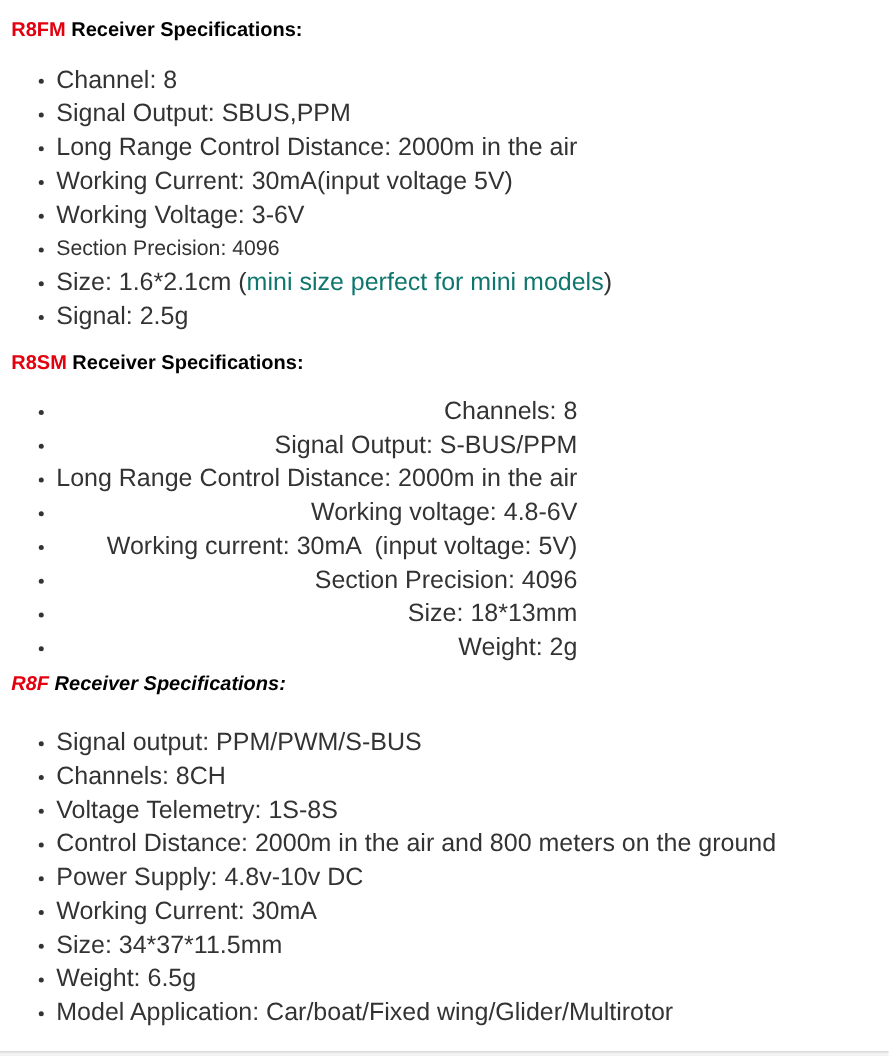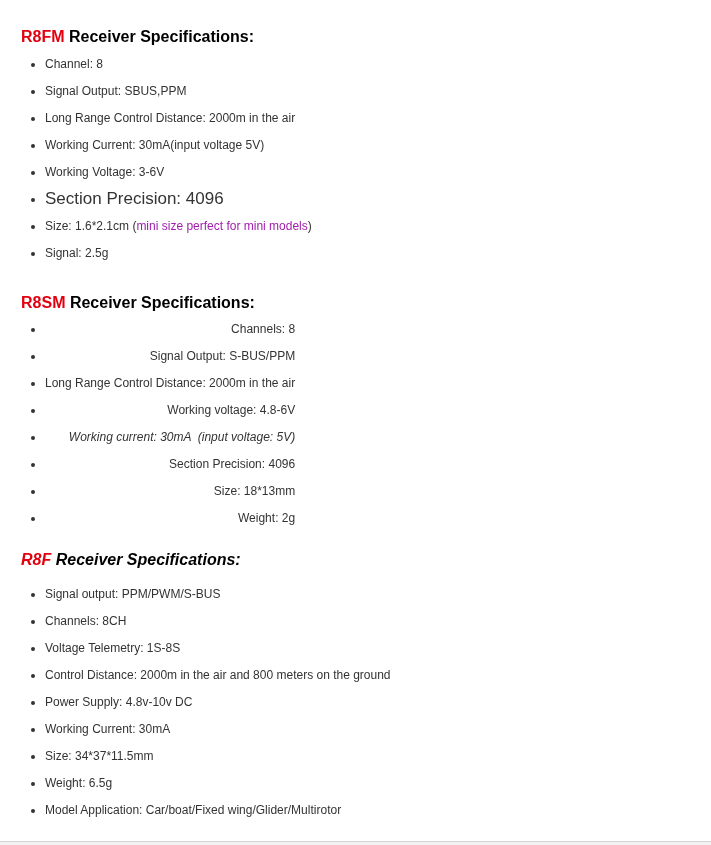--- a/index.html
+++ b/index.html
@@ -1,23 +1,23 @@
 <!DOCTYPE html>
 <html><head>
 <meta charset="utf-8">
 <style>
   html, body { margin: 0; padding: 0; background: #ffffff; }
   body { width: 711px; height: 845px; overflow: hidden; position: relative;
          font-family: "Liberation Sans", sans-serif; color: #333333; }
-  .section-title { position: absolute; left: 9px; font-size: 16px; font-weight: bold; color: #000000; margin: 12px; text-align: center; }
+  .section-title { position: absolute; left: 9px; font-size: 16px; font-weight: bold; color: #000000; margin: 0; text-align: center; }
   .model { color: #e3000f; }
   ul.specs { position: absolute; left: 0; margin: 0; padding: 0 0 0 45px; list-style: none; }
-  ul.specs li { position: relative; height: 27px; line-height: 20px; font-size: 12px; color: #333333; white-space: nowrap; }
+  ul.specs li { position: relative; height: 27px; line-height: 20px; font-size: 20px; color: #333333; white-space: nowrap; }
   ul.specs li::before { content: ""; position: absolute; left: -14px; top: 9px; width: 4px; height: 4px; border-radius: 50%; background: #333333; }
-  .highlight { color: #a21caf; }
+  .highlight { color: #0f766e; }
   .bottom-border { position: absolute; left: 0; right: 0; top: 841px; height: 4px; background: #f2f2f2; border-top: 1px solid #d4d4d4; }
 </style>
 </head>
 <body>
 
 <h3 class="section-title" style="top:16px;"><span class="model">R8FM</span><span> Receiver Specifications:</span></h3>
 <ul class="specs" style="top:54px;">
   <li>Channel: 8</li>
   <li>Signal Output: SBUS,PPM</li>
   <li>Long Range Control Distance: 2000m in the air</li>
@@ -27,21 +27,21 @@
   <li><span>Size: 1.6*2.1cm (</span><span class="highlight">mini size perfect for mini models</span><span>)</span></li>
   <li>Signal: 2.5g</li>
 </ul>
 
 <h3 class="section-title" style="top:282px;"><span class="model">R8SM</span><span> Receiver Specifications:</span></h3>
 <ul class="specs" style="top:319px;text-align:right;">
   <li>Channels: 8</li>
   <li>Signal Output: S-BUS/PPM</li>
   <li>Long Range Control Distance: 2000m in the air</li>
   <li>Working voltage: 4.8-6V</li>
-  <li style="white-space:pre;font-style:italic;">Working current: 30mA  (input voltage: 5V)</li>
+  <li style="white-space:pre;">Working current: 30mA  (input voltage: 5V)</li>
   <li>Section Precision: 4096</li>
   <li>Size: 18*13mm</li>
   <li>Weight: 2g</li>
 </ul>
 
 <h3 class="section-title" style="top:539px;font-style:italic;"><span class="model">R8F</span><span> Receiver Specifications:</span></h3>
 <ul class="specs" style="top:584px;">
   <li>Signal output: PPM/PWM/S-BUS</li>
   <li>Channels: 8CH</li>
   <li>Voltage Telemetry: 1S-8S</li>

